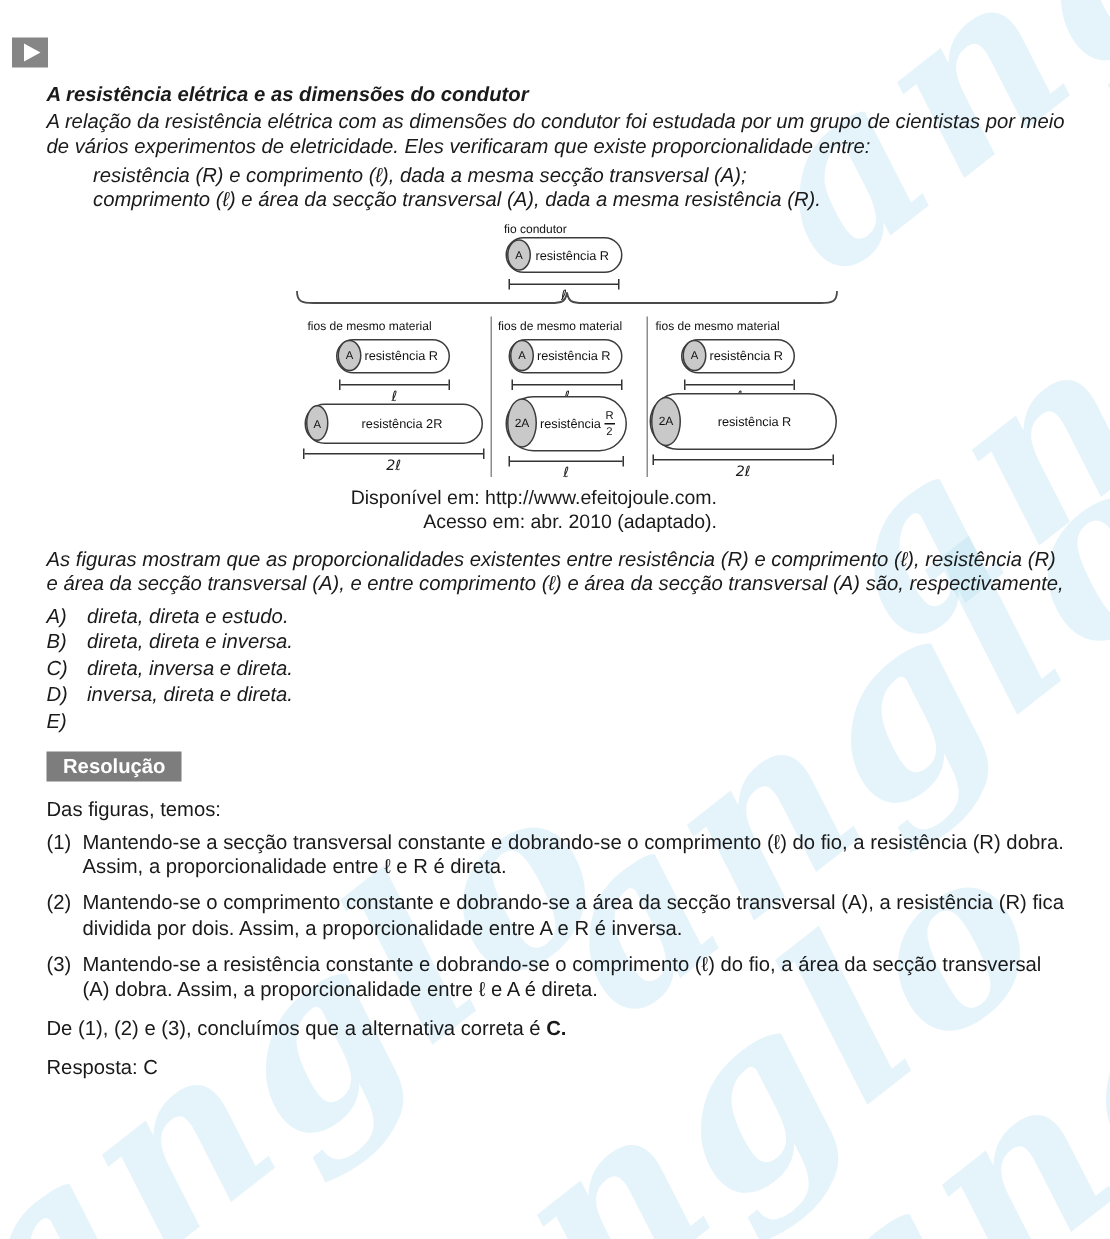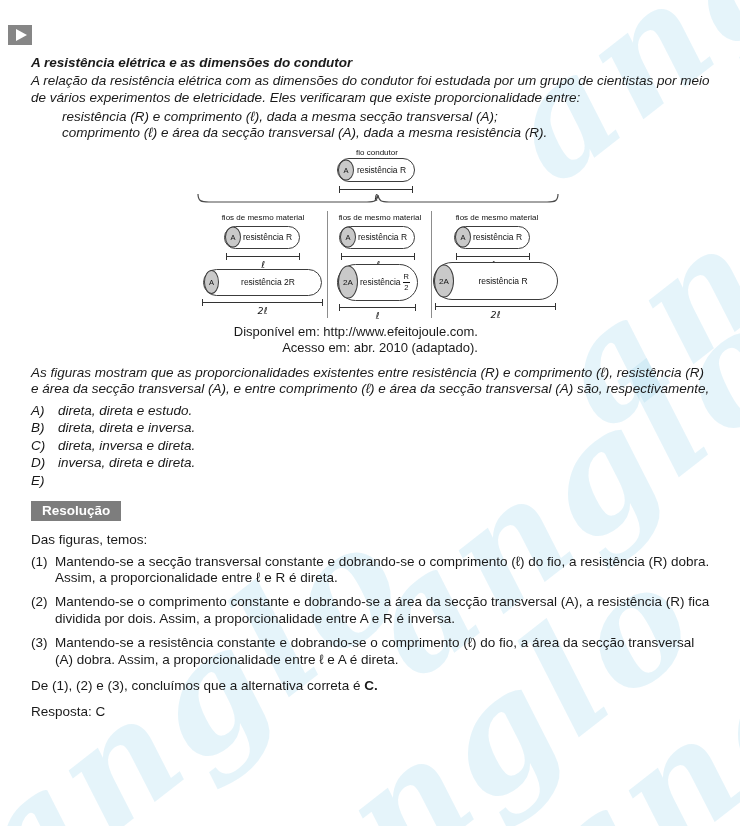--- a/index.html
+++ b/index.html
@@ -24,21 +24,21 @@
          color:#fff;font-weight:bold;font-size:13.5px;padding-left:13px;box-sizing:border-box;letter-spacing:0.3px;}
 
   .q-text{font-style:italic;}
   .title{margin-top:10px;text-align:left;font-weight:bold;font-size:13.5px;}
   .para{margin-top:3px;font-size:13.5px;line-height:16.5px;}
   .conditions{margin:3px 0 0 31px;font-size:13.5px;line-height:15.8px;}
   .closing{margin-top:6px;}
 
   
   .diagram{position:relative;width:740px;height:174px;margin:5px 0 0 -31px;font-style:normal;}
-  .dcap{position:absolute;font-size:8px;color:#111;text-align:center;white-space:nowrap;}
+  .dcap{position:absolute;font-size:8px;color:#111;white-space:nowrap;}
   .cyl{position:absolute;border:1px solid #3c3c3c;border-radius:999px;background:#fff;box-sizing:border-box;}
   .cap{position:absolute;left:0;top:50%;transform:translateY(-50%);
        width:16px;height:21px;background:#c9c9c9;border:1px solid #3c3c3c;border-radius:50%;
        display:flex;align-items:center;justify-content:center;font-size:7.5px;color:#111;box-sizing:border-box;}
   .cap-big{width:20px;height:33px;font-size:8px;}
   .cyl-label{position:absolute;left:15px;right:4px;top:0;bottom:0;
              display:flex;align-items:center;justify-content:center;font-size:8.5px;color:#111;white-space:nowrap;text-align:right;}
   .frac{display:inline-flex;flex-direction:column;align-items:center;margin-left:2px;font-size:7.5px;line-height:1;}
   .fnum{border-bottom:1px solid #111;padding:0 1px 1px 1px;}
   .fden{padding-top:1px;}

